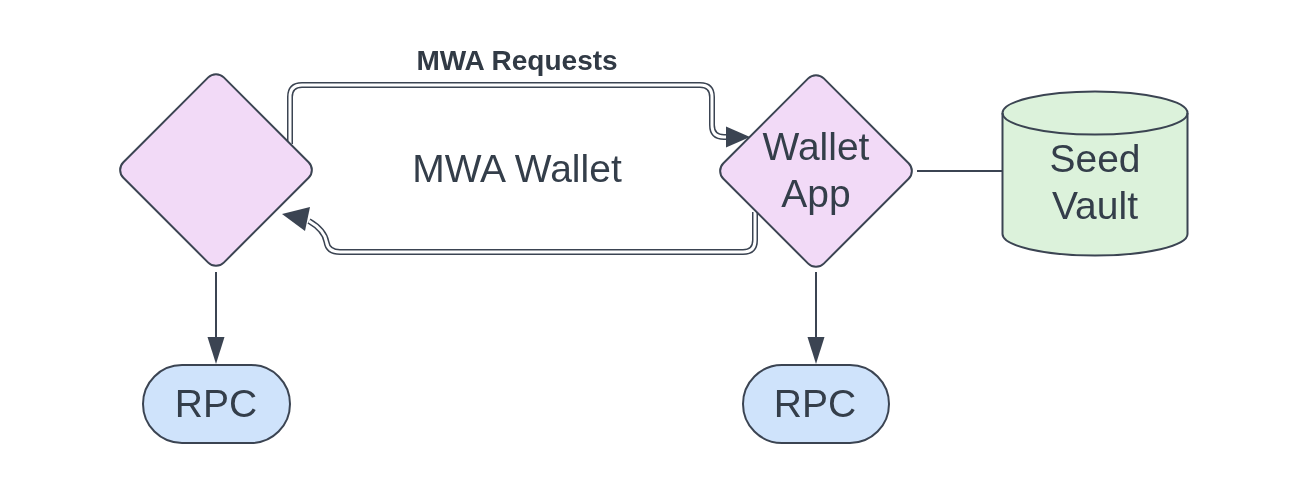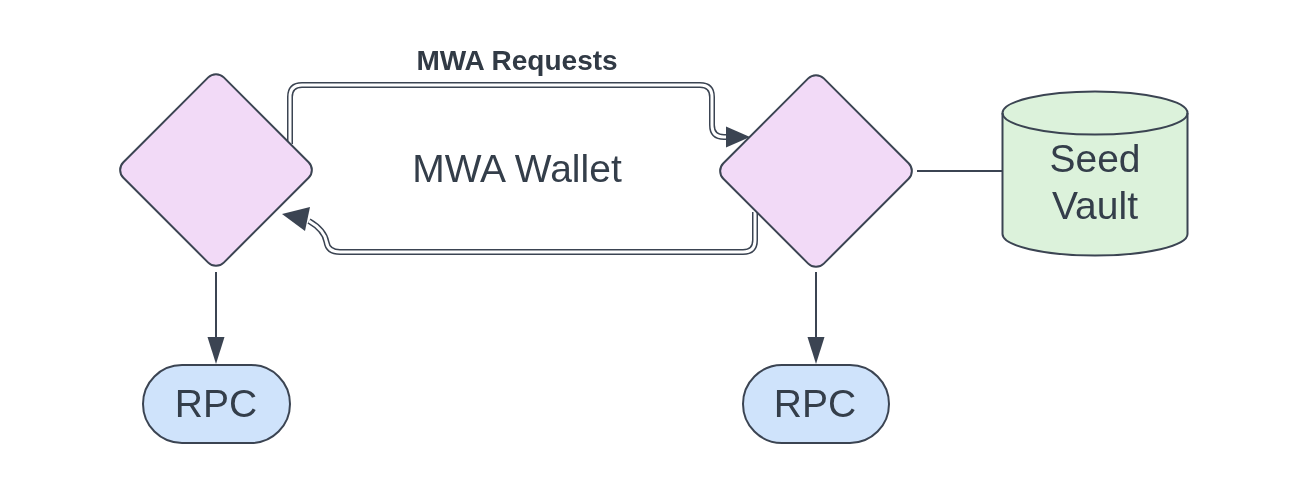--- a/index.html
+++ b/index.html
@@ -67,20 +67,22 @@
       <path class="shape" d="M 1002.5 113 A 92.5 21.5 0 0 1 1187.5 113 L 1187.5 234 A 92.5 21.5 0 0 1 1002.5 234 Z" fill="#DCF2DB"></path>
       <path class="rim" d="M 1002.5 113 A 92.5 21.5 0 0 0 1187.5 113"></path>
     </g>
 
     <rect class="shape" x="143" y="365" width="147" height="78" rx="39" fill="#CFE3FB"></rect>
 
     <rect class="shape" x="743" y="365" width="146" height="78" rx="39" fill="#CFE3FB"></rect>
   </svg>
 
 
+  <div class="label node-label" style="left:816px; top:170px">Wallet
+App</div>
 
   <div class="label node-label" style="left:1095px; top:182px">Seed
 Vault</div>
 
   <div class="label node-label" style="left:216px; top:403px">RPC</div>
 
   <div class="label node-label" style="left:815px; top:403px">RPC</div>
 
   <div class="label node-label" style="left:517px; top:168px">MWA Wallet</div>
 

